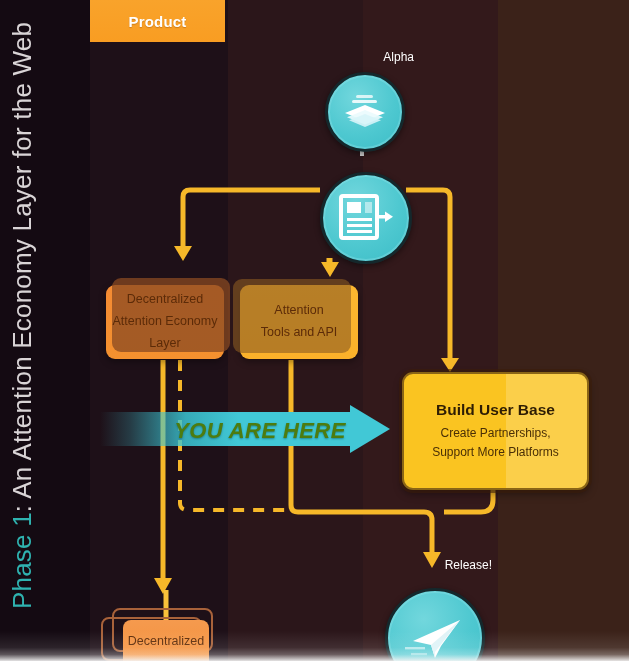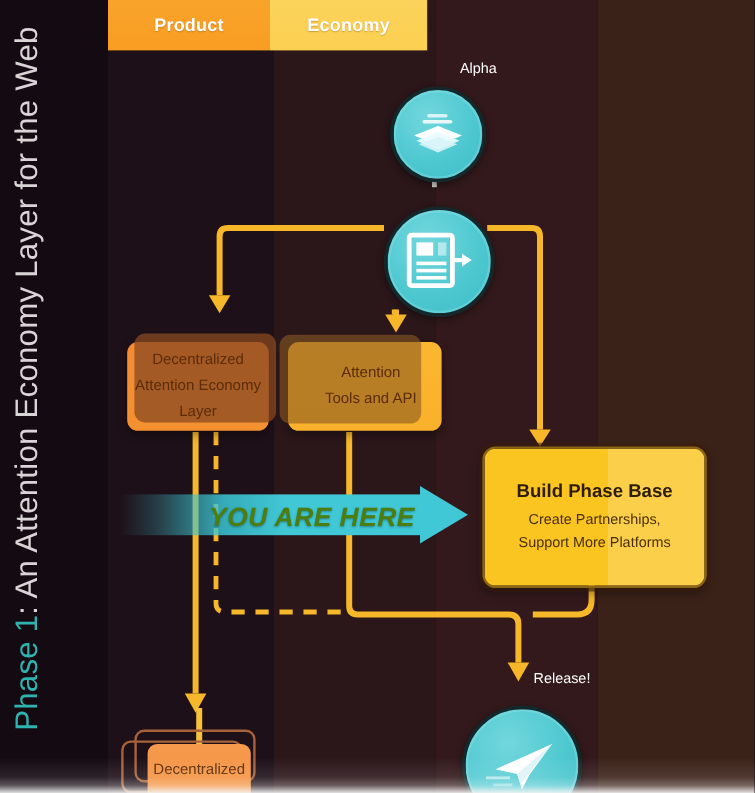--- a/index.html
+++ b/index.html
@@ -55,21 +55,21 @@
   
   .obox{position:absolute;border-radius:9px;z-index:20;
     display:flex;flex-direction:column;align-items:center;justify-content:center;
     text-align:center;color:#5c2b08;font-size:12.5px;line-height:1.75;
     box-shadow:0 3px 7px rgba(0,0,0,.35);}
   #box-decentralized{left:106px;top:285px;width:118px;height:74px;
     background:linear-gradient(to bottom,#f58b33,#f4912f);}
   #box-decentralized::before{content:"";position:absolute;left:6px;top:-7px;width:118px;height:74px;
     border-radius:9px;background:#8a4a22;z-index:-1;opacity:.75;}
   #box-tools{left:240px;top:285px;width:118px;height:74px;
-    background:linear-gradient(to bottom,#fbb630,#fbb12a);padding-left:10px;}
+    background:linear-gradient(to bottom,#fbb630,#fbb12a);}
   #box-tools::before{content:"";position:absolute;left:-7px;top:-6px;width:118px;height:74px;
     border-radius:9px;background:#8a5a22;z-index:-1;opacity:.6;}
 
   #box-build{position:absolute;left:402px;top:372px;width:183px;height:114px;z-index:20;
     border-radius:11px;border:2px solid #8a6516;
     background:linear-gradient(to right,#fac421 0%,#fac421 56%,#fbcf4a 56%,#fbcf4a 100%);
     box-shadow:0 0 0 3px rgba(60,30,10,.55),0 4px 9px rgba(0,0,0,.4);
     display:flex;flex-direction:column;align-items:center;justify-content:center;
     color:#4f3206;text-align:center;}
   #box-build .bb-title{font-weight:bold;font-size:15.5px;color:#2e1d04;margin-bottom:5px;}
@@ -103,21 +103,20 @@
   <div id="col-prod-bg" class="colbg"></div>
   <div id="col-mkt-bg" class="colbg"></div>
   <div id="col-econ-bg" class="colbg"></div>
 
   <div id="vtitle">
     <span class="phase">Phase 1</span><span class="rest">: An Attention Economy Layer for the Web</span>
   </div>
 
   <div id="header">
     <div class="hdr" id="hdr-product">Product</div>
-    <div class="hdr" id="hdr-economy">Economy</div>
   </div>
 
   <svg id="wires" width="629" height="661" viewBox="0 0 629 661">
     <g fill="none" stroke="#f6b829" stroke-width="5" stroke-linecap="butt">
 
       <path d="M320,190 L190,190 Q183,190 183,197 L183,246"></path>
 
       <path d="M406,190 L443,190 Q450,190 450,197 L450,358"></path>
 
       <path d="M330,262 L330,268"></path>
@@ -186,21 +185,21 @@
     <div>Attention Economy</div>
     <div>Layer</div>
   </div>
 
   <div class="obox" id="box-tools">
     <div>Attention</div>
     <div>Tools and API</div>
   </div>
 
   <div id="box-build">
-    <div class="bb-title">Build Phase Base</div>
+    <div class="bb-title">Build User Base</div>
     <div class="bb-line">Create Partnerships,</div>
     <div class="bb-line">Support More Platforms</div>
   </div>
 
   <div id="youarehere">
     <div class="yah-bar"></div>
     <div class="yah-head"></div>
     <div class="yah-text">YOU ARE HERE</div>
   </div>
 

